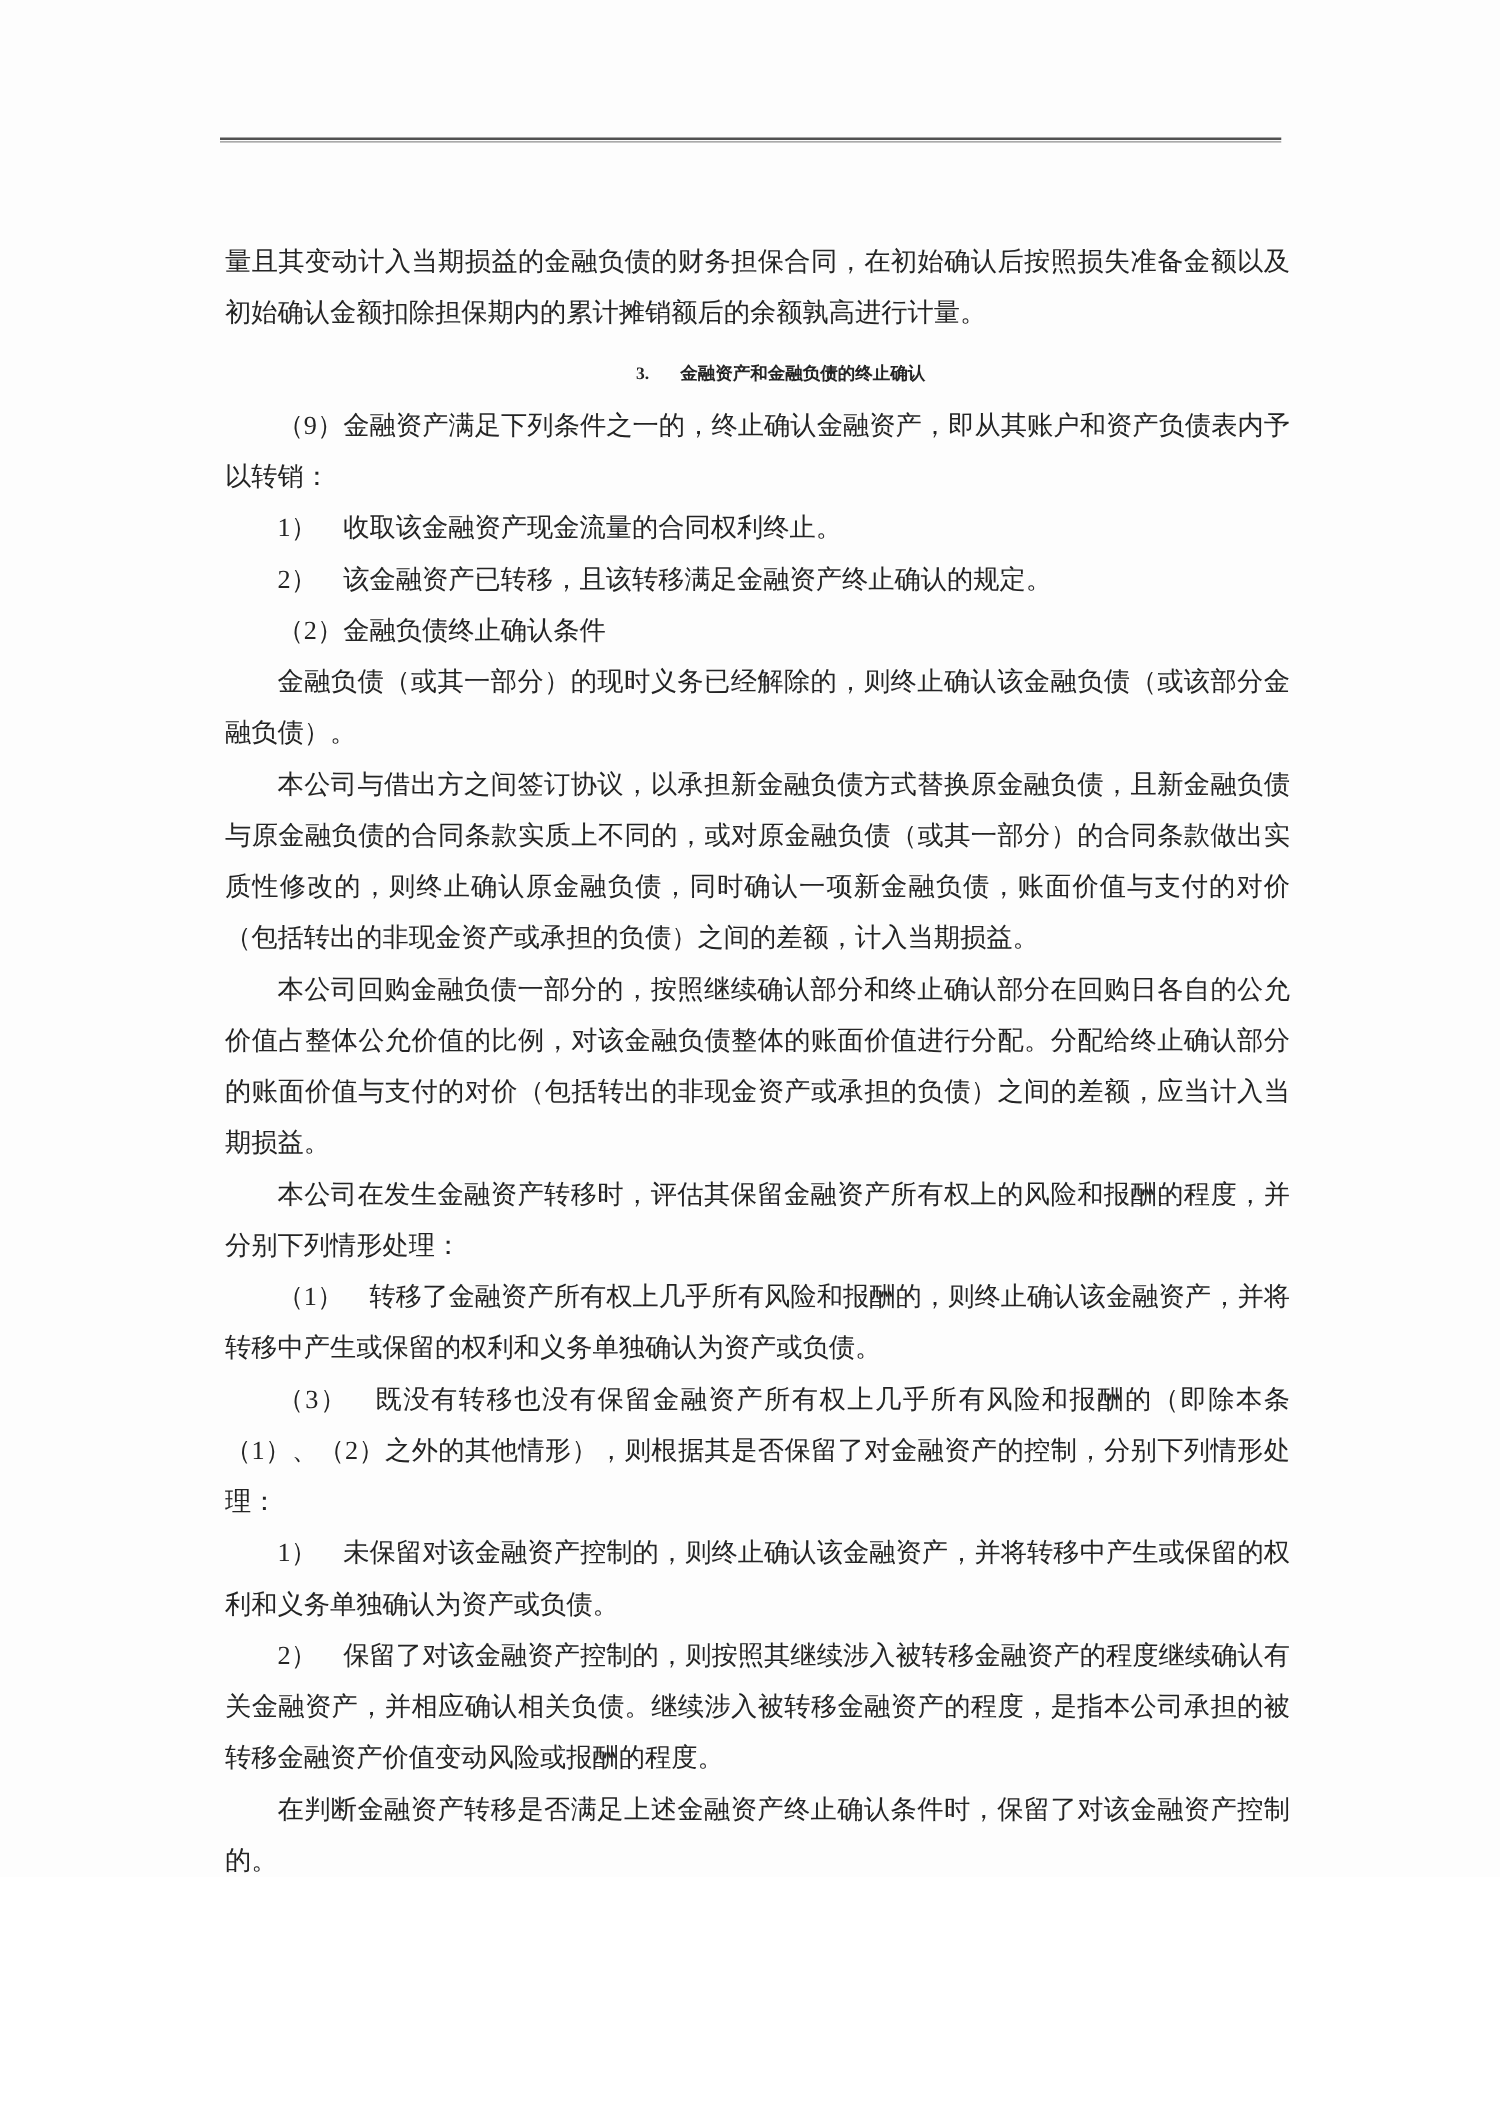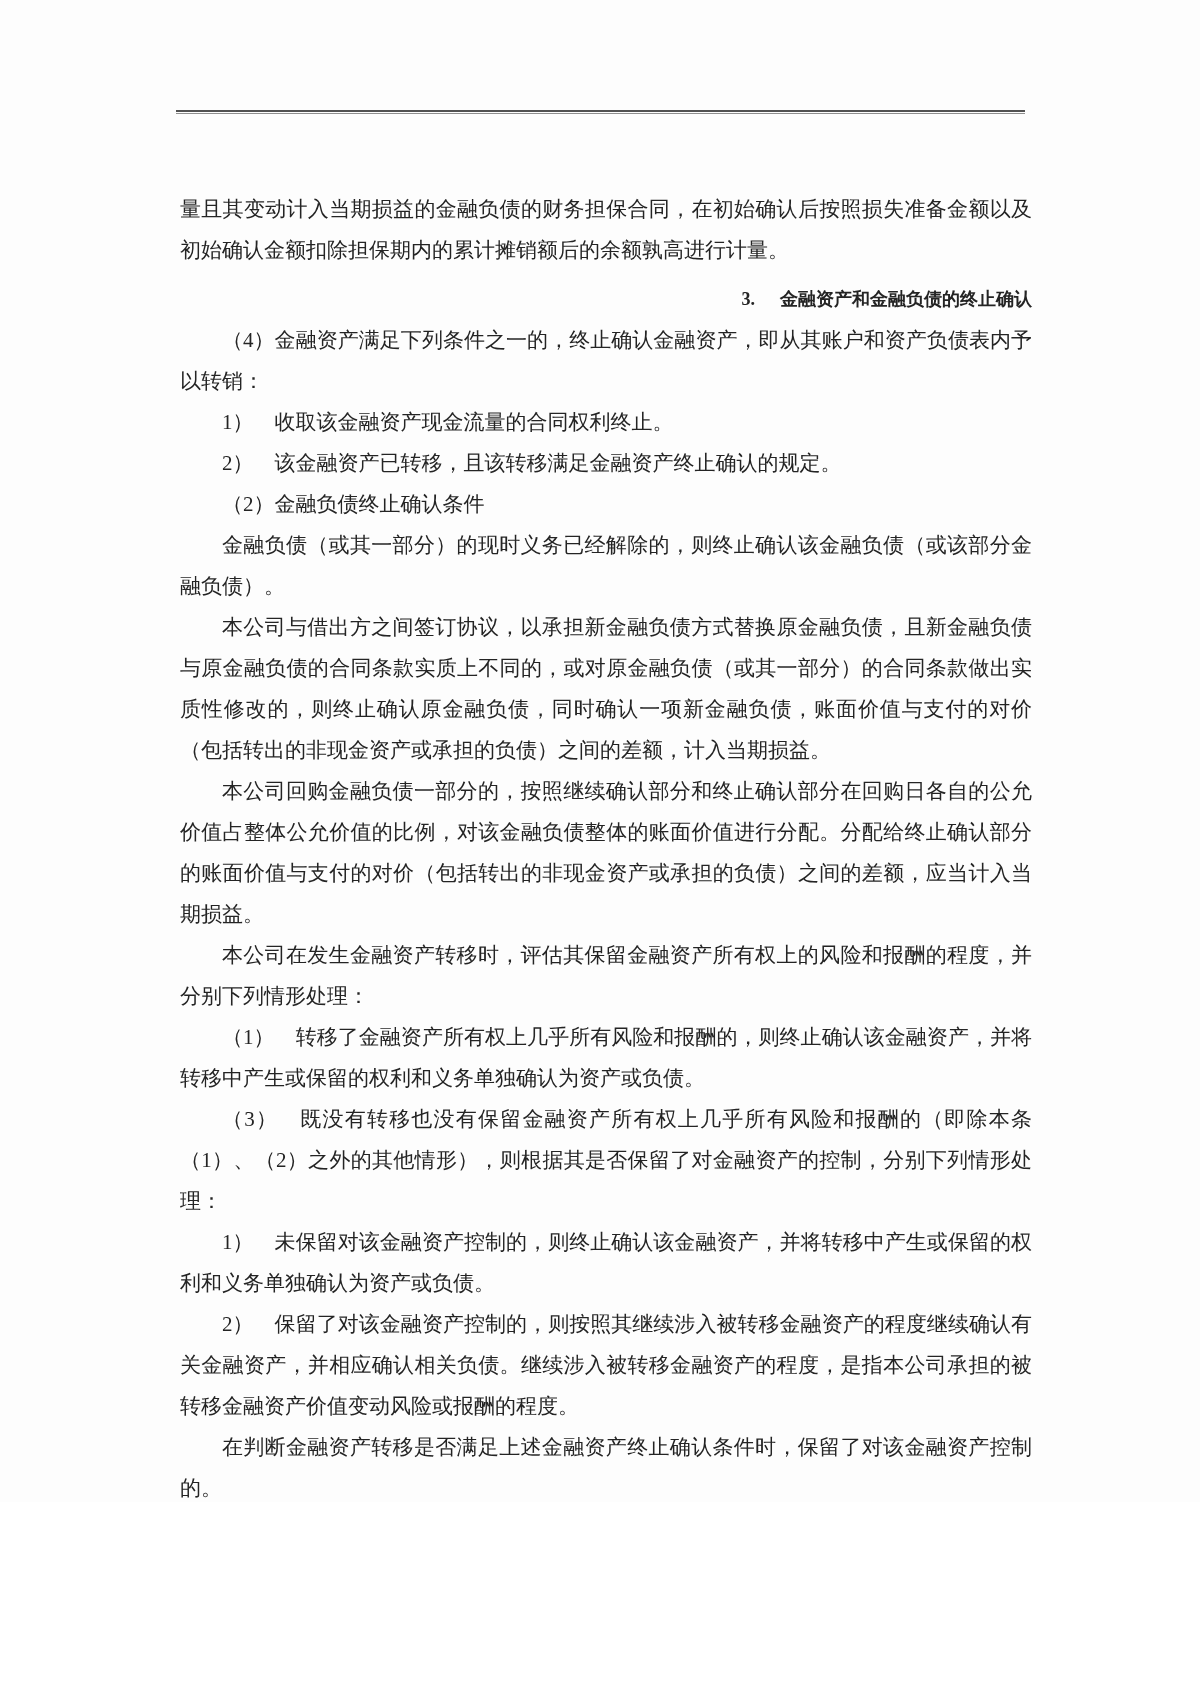--- a/index.html
+++ b/index.html
@@ -42,22 +42,22 @@
   }
   .content p.body {
     text-indent: 2em;
   }
   .content p.body.noindent {
     text-indent: 0;
   }
   .content p.heading {
     margin-top: 8px;
     font-weight: 700;
-    font-size: 18px;
-    text-align: right;
+    font-size: 14px;
+    text-align: center;
     text-indent: 0;
     padding-left: 37px;
   }
   .heading .h-num {
     display: inline-block;
   }
   .heading .h-title {
     display: inline-block;
     margin-left: 25px;
   }
@@ -81,21 +81,21 @@
   }
 </style>
 </head>
 <body>
 
 <div class="page">
   <div class="header-rule"></div>
   <main class="content">
       <p class="body noindent">量且其变动计入当期损益的金融负债的财务担保合同，在初始确认后按照损失准备金额以及初始确认金额扣除担保期内的累计摊销额后的余额孰高进行计量。</p>
       <p class="heading"><span class="h-num">3.</span><span class="h-title">金融资产和金融负债的终止确认</span></p>
-      <p class="body">（4）金融资产满足下列条件之一的，终止确认金融资产，即从其账户和资产负债表内予以转销：</p>
+      <p class="body">（9）金融资产满足下列条件之一的，终止确认金融资产，即从其账户和资产负债表内予以转销：</p>
       <p class="body">1）　收取该金融资产现金流量的合同权利终止。</p>
       <p class="body">2）　该金融资产已转移，且该转移满足金融资产终止确认的规定。</p>
       <p class="body">（2）金融负债终止确认条件</p>
       <p class="body">金融负债（或其一部分）的现时义务已经解除的，则终止确认该金融负债（或该部分金融负债）。</p>
       <p class="body">本公司与借出方之间签订协议，以承担新金融负债方式替换原金融负债，且新金融负债与原金融负债的合同条款实质上不同的，或对原金融负债（或其一部分）的合同条款做出实质性修改的，则终止确认原金融负债，同时确认一项新金融负债，账面价值与支付的对价（包括转出的非现金资产或承担的负债）之间的差额，计入当期损益。</p>
       <p class="body">本公司回购金融负债一部分的，按照继续确认部分和终止确认部分在回购日各自的公允价值占整体公允价值的比例，对该金融负债整体的账面价值进行分配。分配给终止确认部分的账面价值与支付的对价（包括转出的非现金资产或承担的负债）之间的差额，应当计入当期损益。</p>
       <p class="body">本公司在发生金融资产转移时，评估其保留金融资产所有权上的风险和报酬的程度，并分别下列情形处理：</p>
       <p class="body">（1）　转移了金融资产所有权上几乎所有风险和报酬的，则终止确认该金融资产，并将转移中产生或保留的权利和义务单独确认为资产或负债。</p>
       <p class="body">（3）　既没有转移也没有保留金融资产所有权上几乎所有风险和报酬的（即除本条（1）、（2）之外的其他情形），则根据其是否保留了对金融资产的控制，分别下列情形处理：</p>
       <p class="body">1）　未保留对该金融资产控制的，则终止确认该金融资产，并将转移中产生或保留的权利和义务单独确认为资产或负债。</p>

